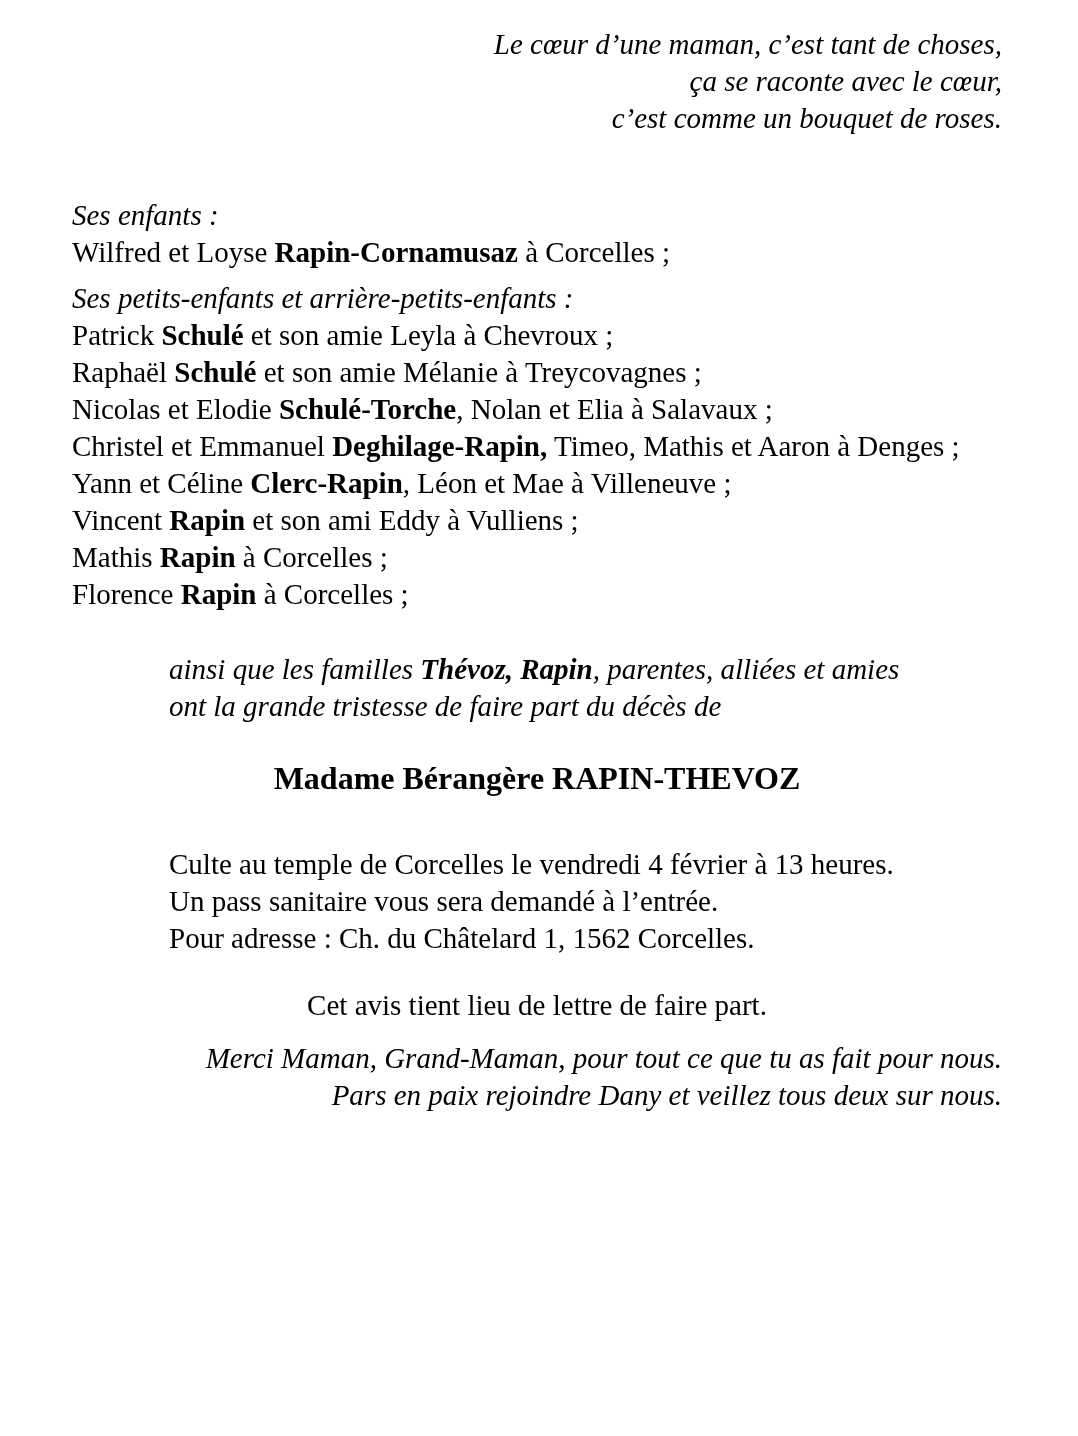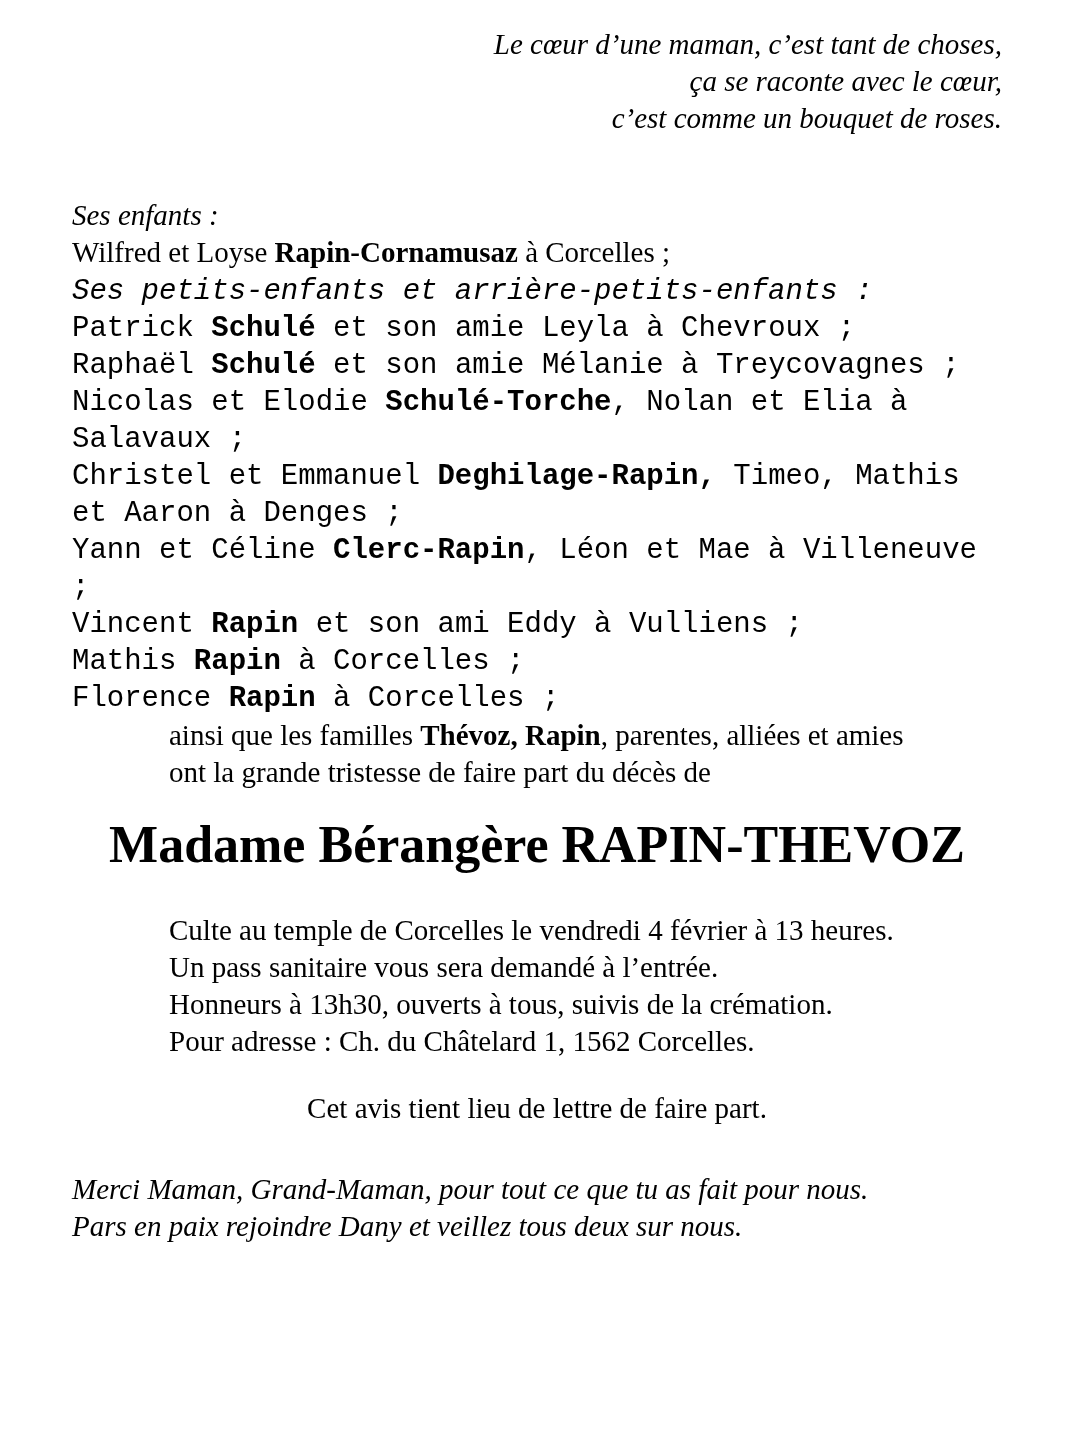--- a/index.html
+++ b/index.html
@@ -11,37 +11,37 @@
     padding: 26px 40px 0 36px;
     background: #ffffff;
     color: #000000;
     font-family: "Liberation Serif", serif;
     font-size: 29px;
     line-height: 37px;
     overflow: hidden;
   }
   .epigraph { text-align: right; font-style: italic; }
   .children-section { margin-top: 60px; }
-  .grandchildren-section { margin-top: 2px; font-family: Liberation Mono, monospace; }
+  .grandchildren-section { margin-top: 9px; }
   .heading { font-style: italic; }
   .b { font-weight: bold; }
   .sup { font-size: 0.62em; vertical-align: super; line-height: 0; }
-  .announcement { margin-left: 97px; }
+  .announcement { margin-top: 38px; margin-left: 97px; font-style: italic; }
   .deceased-title {
     margin-top: 26px;
     margin-bottom: 28px;
     text-align: center;
     font-weight: bold;
-    font-size: 52px;
+    font-size: 32px;
     line-height: 55px;
   }
   .obituary p.justify { text-align: justify; }
   .ceremony { margin-top: 40px; margin-left: 97px; }
   .notice { margin-top: 30px; text-align: center; }
-  .farewell { margin-top: 44px; font-style: italic; }
+  .farewell { margin-top: 16px; text-align: right; font-style: italic; }
 </style>
 </head>
 <body>
 
 <div class="page">
 
   <div class="epigraph">
       <div class="line"><span>Le cœur d’une maman, c’est tant de choses,</span></div>
       <div class="line"><span>ça se raconte avec le cœur,</span></div>
       <div class="line"><span>c’est comme un bouquet de roses.</span></div>
@@ -74,21 +74,20 @@
     </div>
 
   <div class="deceased-title">Madame Bérangère RAPIN-THEVOZ</div>
 
   <div class="obituary">
   </div>
 
   <div class="ceremony">
       <div class="line"><span>Culte au temple de Corcelles le vendredi 4 février à 13 heures.</span></div>
       <div class="line"><span>Un pass sanitaire vous sera demandé à l’entrée.</span></div>
-      <div class="line"><span>Honneurs à 13h30, ouverts à tous, suivis de la crémation.</span></div>
       <div class="line"><span>Pour adresse : Ch. du Châtelard 1, 1562 Corcelles.</span></div>
     </div>
 
   <div class="notice">Cet avis tient lieu de lettre de faire part.</div>
 
   <div class="farewell">
       <div class="line"><span>Merci Maman, Grand-Maman, pour tout ce que tu as fait pour nous.</span></div>
       <div class="line"><span>Pars en paix rejoindre Dany et veillez tous deux sur nous.</span></div>
     </div>
 

